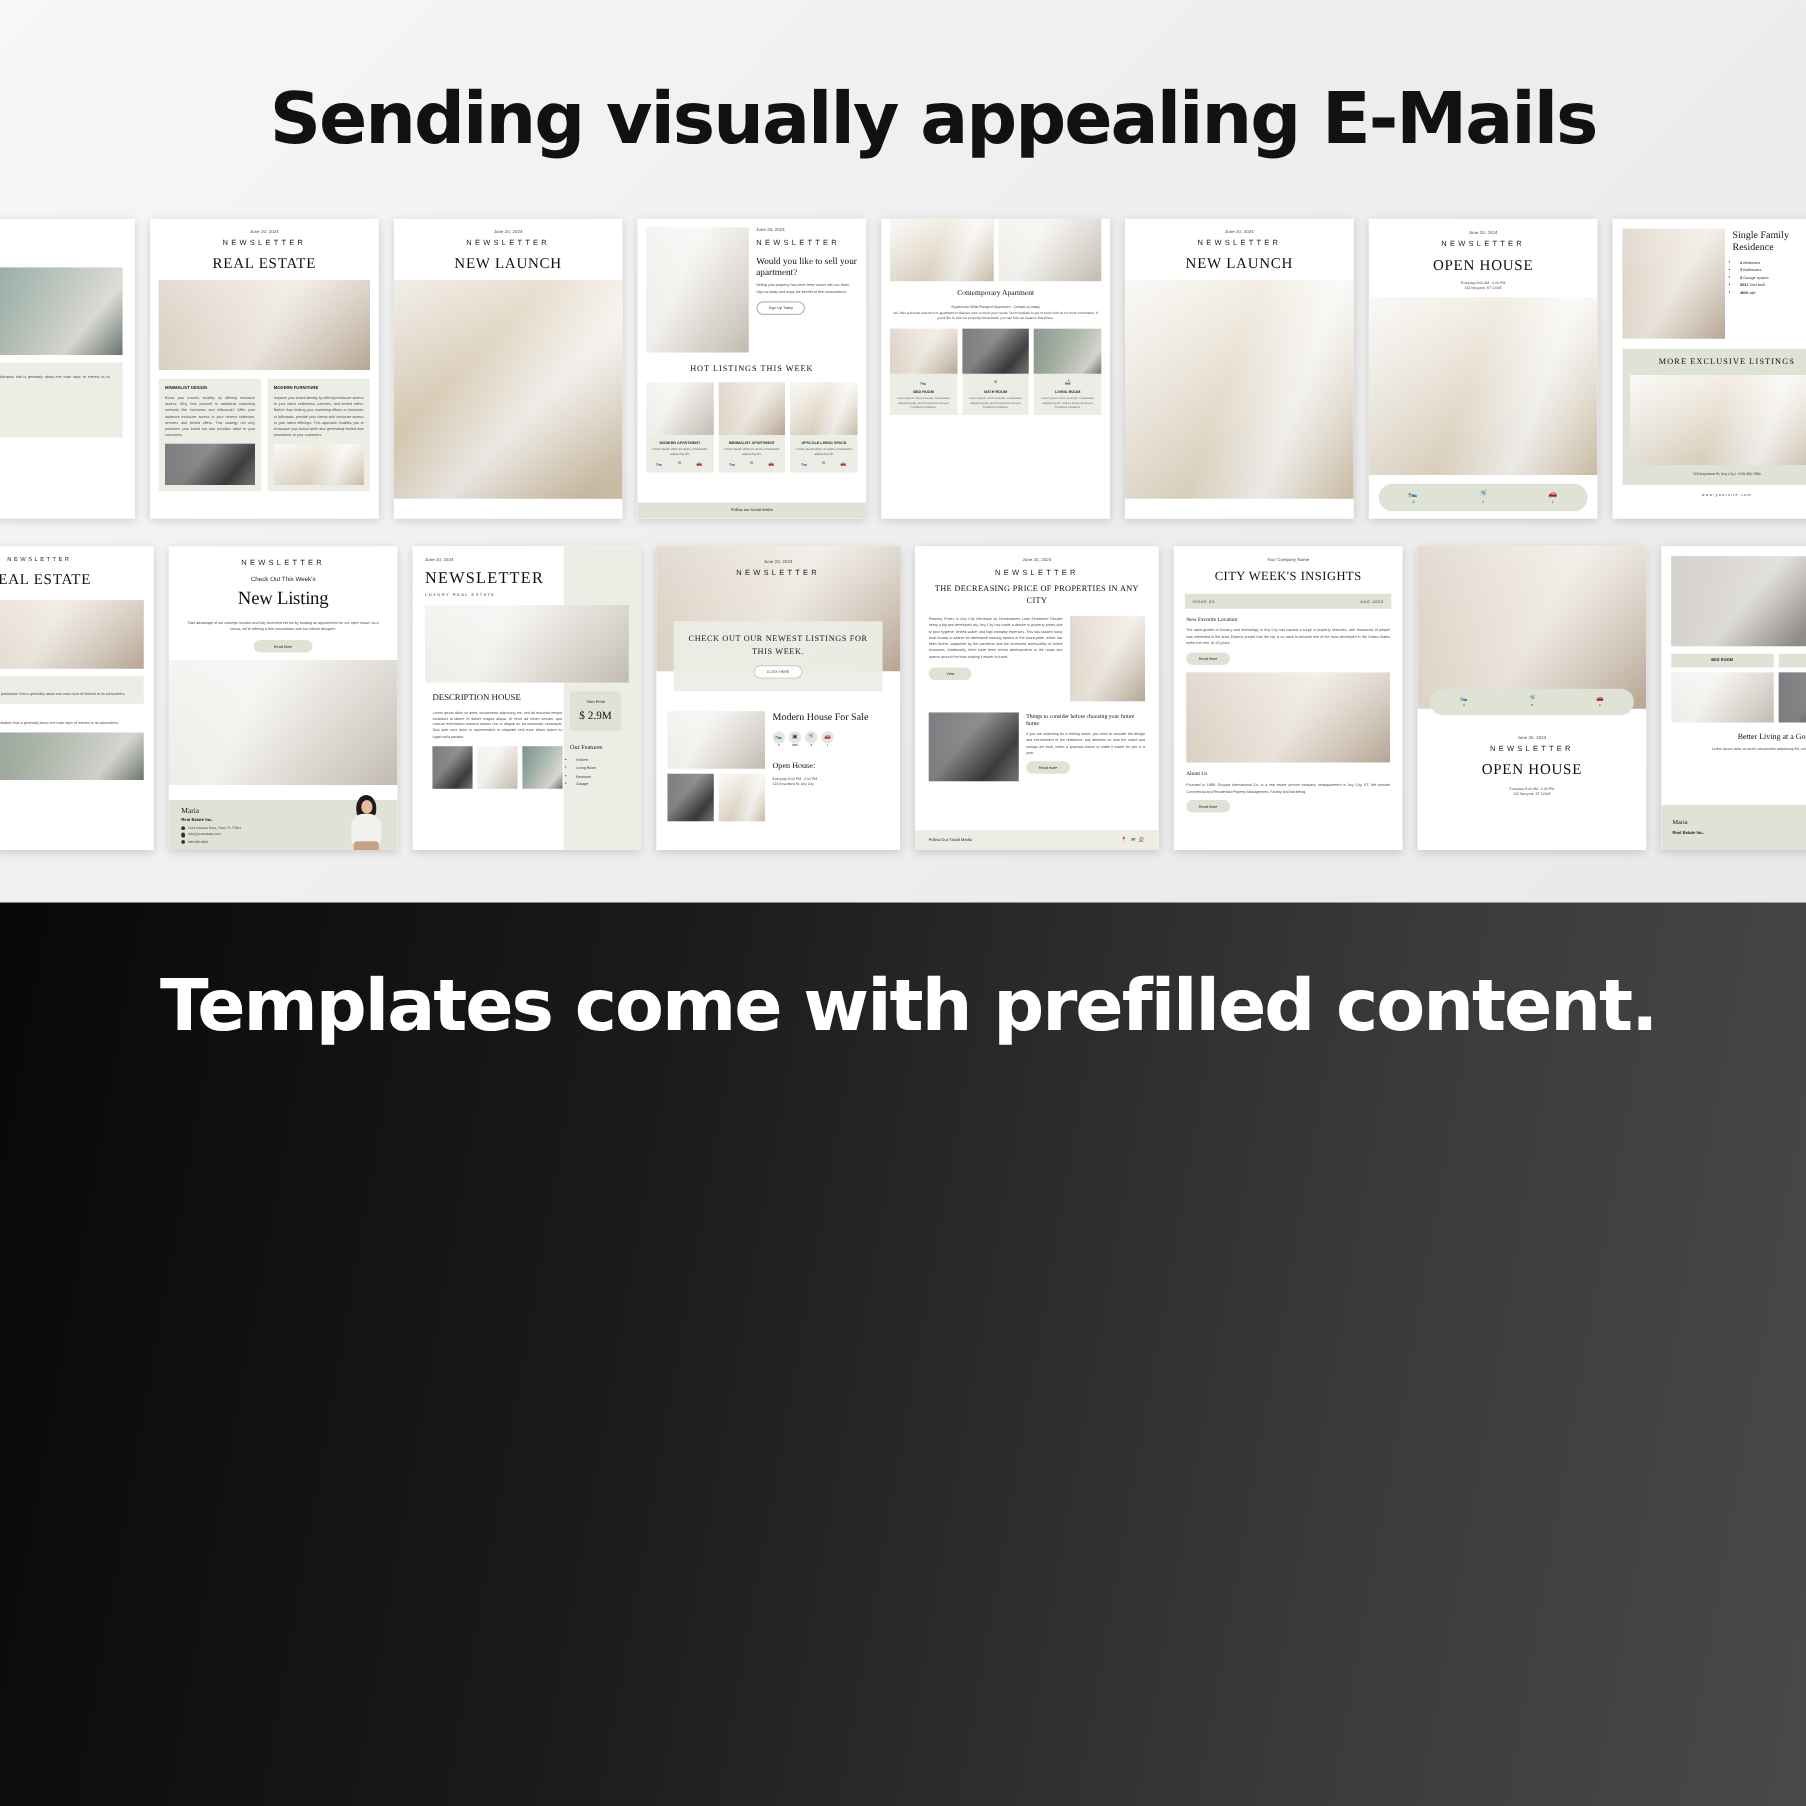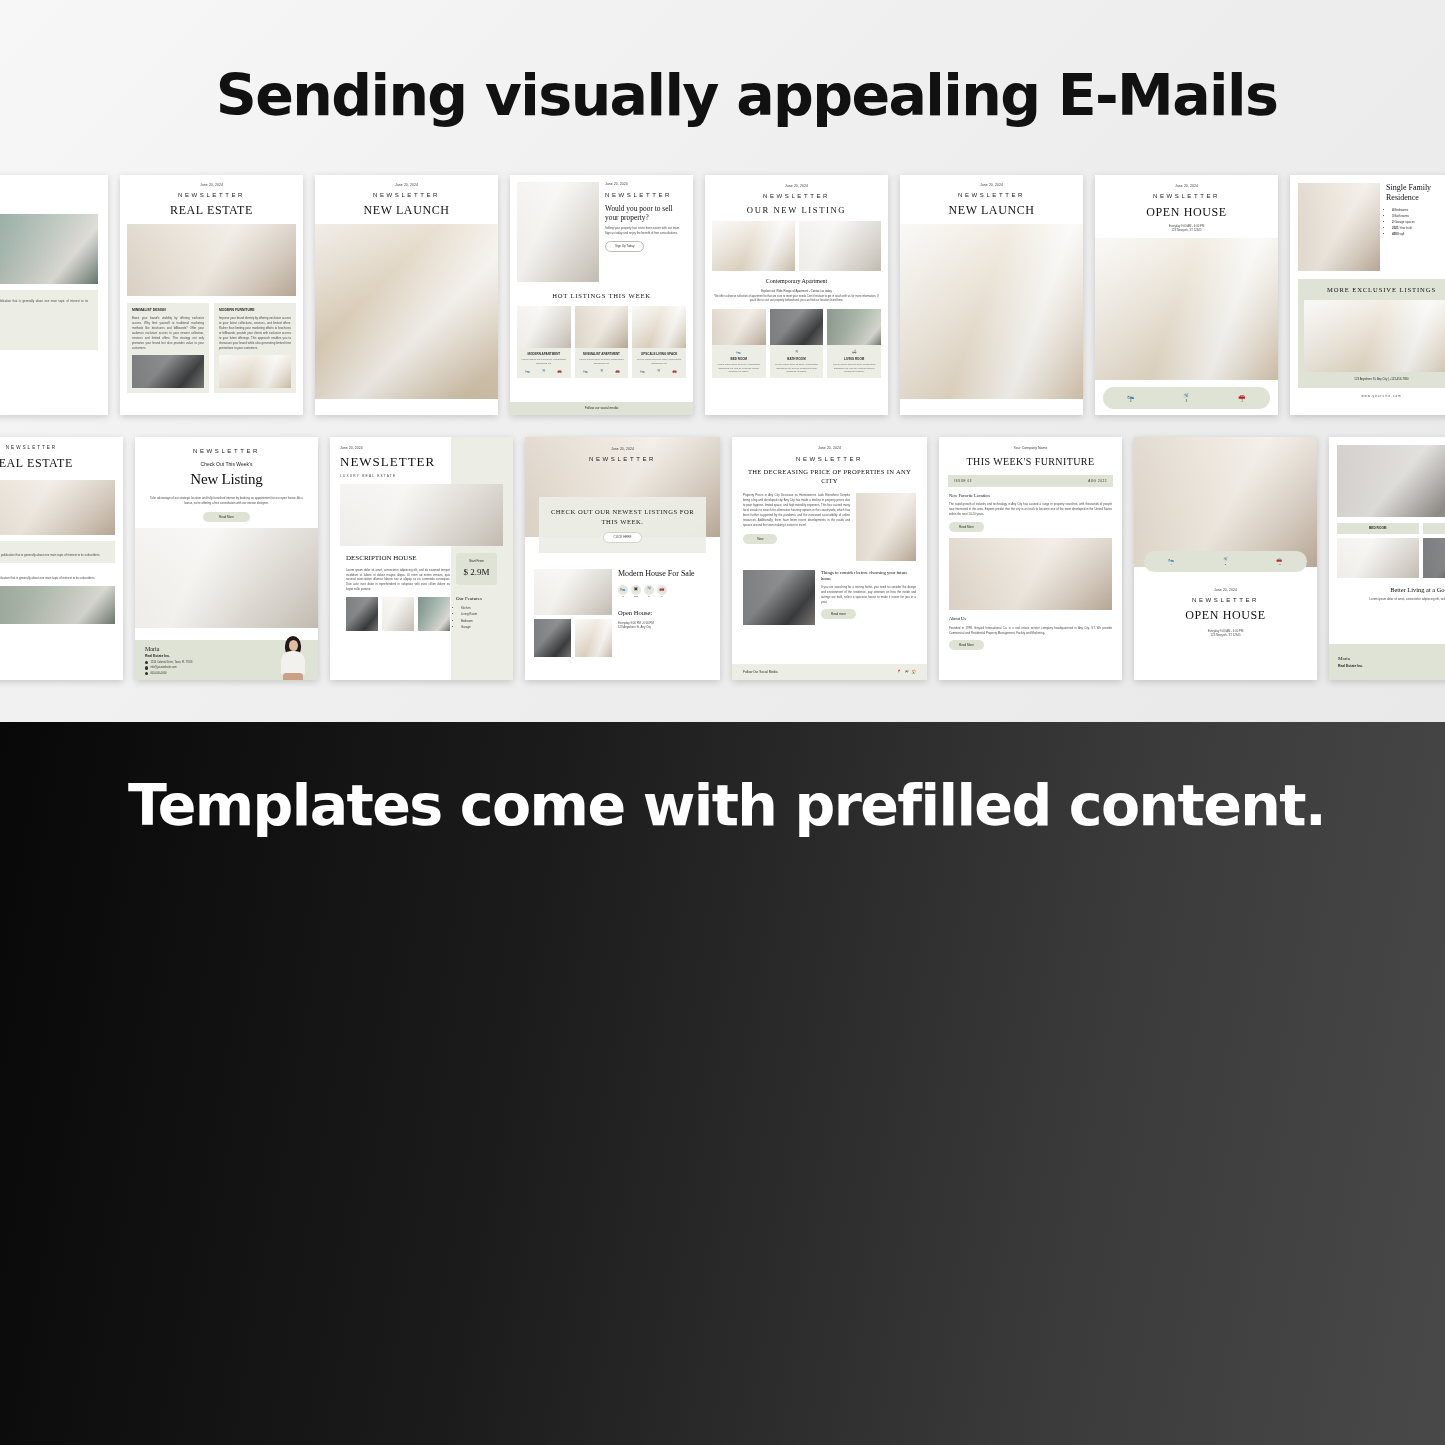--- a/index.html
+++ b/index.html
@@ -209,21 +209,21 @@
       </div>
       <div class="ph ph-stairs" style="height:175px;margin:0"></div>
     </div>
 
     <div class="card">
       <div style="display:flex;gap:6px;padding:7px">
         <div class="ph ph-bed" style="width:82px;height:100px"></div>
         <div style="flex:1">
           <div class="date">June 20, 2024</div>
           <div class="nl" style="text-align:left;margin-top:4px">NEWSLETTER</div>
-          <div class="serif" style="font-size:7.4px;text-align:left;margin-top:4px;line-height:1.25">Would you poor to sell your property?</div>
+          <div class="serif" style="font-size:7.4px;text-align:left;margin-top:4px;line-height:1.25">Would you like to sell your apartment?</div>
           <div class="body-txt" style="text-align:left;margin-top:4px">Selling your property has never been easier with our team. Sign us today and enjoy the benefit of free consultations.</div>
           <div class="btn-outline" style="margin-top:5px">Sign Up Today</div>
         </div>
       </div>
       <div class="ttl-serif-xs serif" style="margin:2px 0 5px;letter-spacing:.8px">HOT LISTINGS THIS WEEK</div>
       <div class="imgrow" style="padding:0 7px">
         <div style="flex:1">
           <div class="ph ph-bed" style="height:42px"></div>
           <div class="sage-pale" style="padding:4px 3px">
             <div class="center" style="font-size:3px;font-weight:bold">MODERN APARTMENT</div>
@@ -257,25 +257,20 @@
               <span>🚿</span>
               <span>🚗</span>
             </div>
           </div>
         </div>
       </div>
       <div class="sage" style="position:absolute;bottom:0;left:0;right:0;padding:4px;text-align:center;font-size:3.2px">Follow our social media</div>
     </div>
 
     <div class="card">
-      <div style="padding:9px 10px 5px;text-align:center">
-        <div class="date">June 20, 2024</div>
-        <div class="nl" style="margin-top:3px">NEWSLETTER</div>
-        <div class="ttl-serif-sm serif" style="margin-top:3px;letter-spacing:1.6px">OUR NEW LISTING</div>
-      </div>
       <div class="imgrow" style="padding:0 7px">
         <div class="ph ph-hall" style="flex:1;height:50px"></div>
         <div class="ph ph-bed" style="flex:1;height:50px"></div>
       </div>
       <div style="padding:6px 9px 0;text-align:center">
         <div class="serif" style="font-size:6px">Contemporary Apartment</div>
         <div style="font-size:2.8px;margin-top:3px;color:#3a3a3a">Explore our Wide Range of Apartment - Contact us today</div>
         <div style="font-size:2.7px;margin-top:2px;color:#4a4a4a;line-height:1.7">We offer a diverse selection of apartment to that are sure to meet your needs. Don't hesitate to get in touch with us for more information. If you'd like to visit our property beforehand, you can find our location listed here.</div>
       </div>
       <div class="imgrow" style="padding:5px 7px">
@@ -524,21 +519,21 @@
           <i>📍</i>
           <i>✉</i>
           <i>🏠</i>
         </span>
       </div>
     </div>
 
     <div class="card">
       <div style="padding:9px 10px 0;text-align:center">
         <div class="date">Your Company Name</div>
-        <div class="serif" style="font-size:10px;margin-top:4px;letter-spacing:.4px">THIS WEEK'S FURNITURE</div>
+        <div class="serif" style="font-size:10px;margin-top:4px;letter-spacing:.4px">CITY WEEK'S INSIGHTS</div>
       </div>
       <div class="sage" style="margin:6px 9px 0;padding:3.5px 6px;display:flex;justify-content:space-between;font-size:3px;letter-spacing:.6px">
         <span>ISSUE 03</span>
         <span>AUG 2022</span>
       </div>
       <div style="padding:6px 10px 0">
         <div class="serif" style="font-size:4.4px;text-align:left">New Favorite Location</div>
         <div class="body-txt" style="margin-top:3px">The rapid growth of industry and technology in Any City has caused a surge in property searches, with thousands of people now interested in the area. Experts predict that the city is on track to become one of the most developed in the United States within the next 10-20 years.</div>
         <div class="btn-pill" style="margin-top:5px;padding:3px 10px">Read More</div>
       </div>

